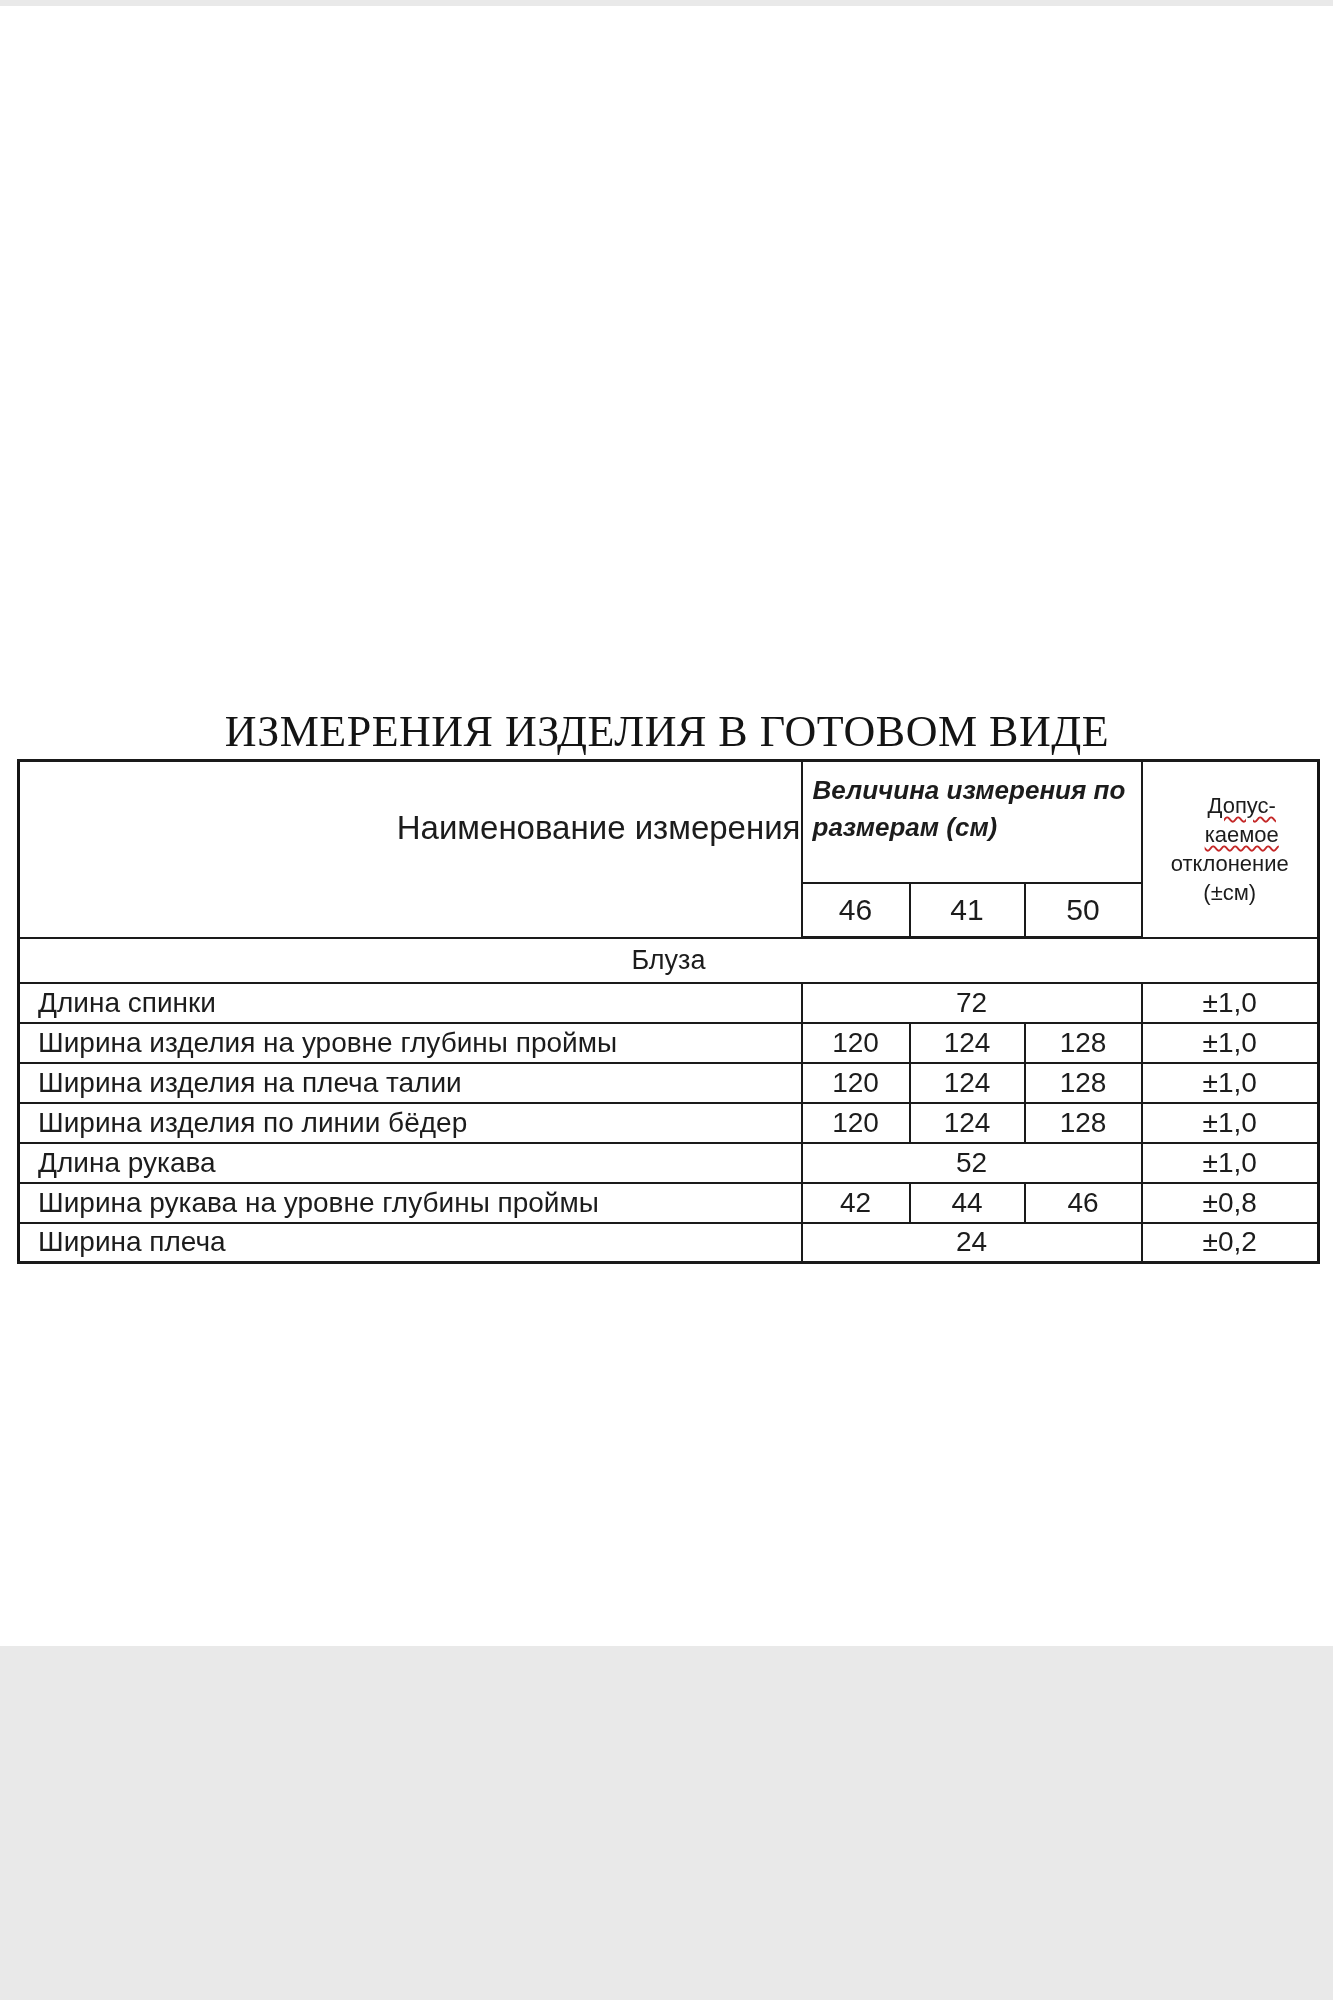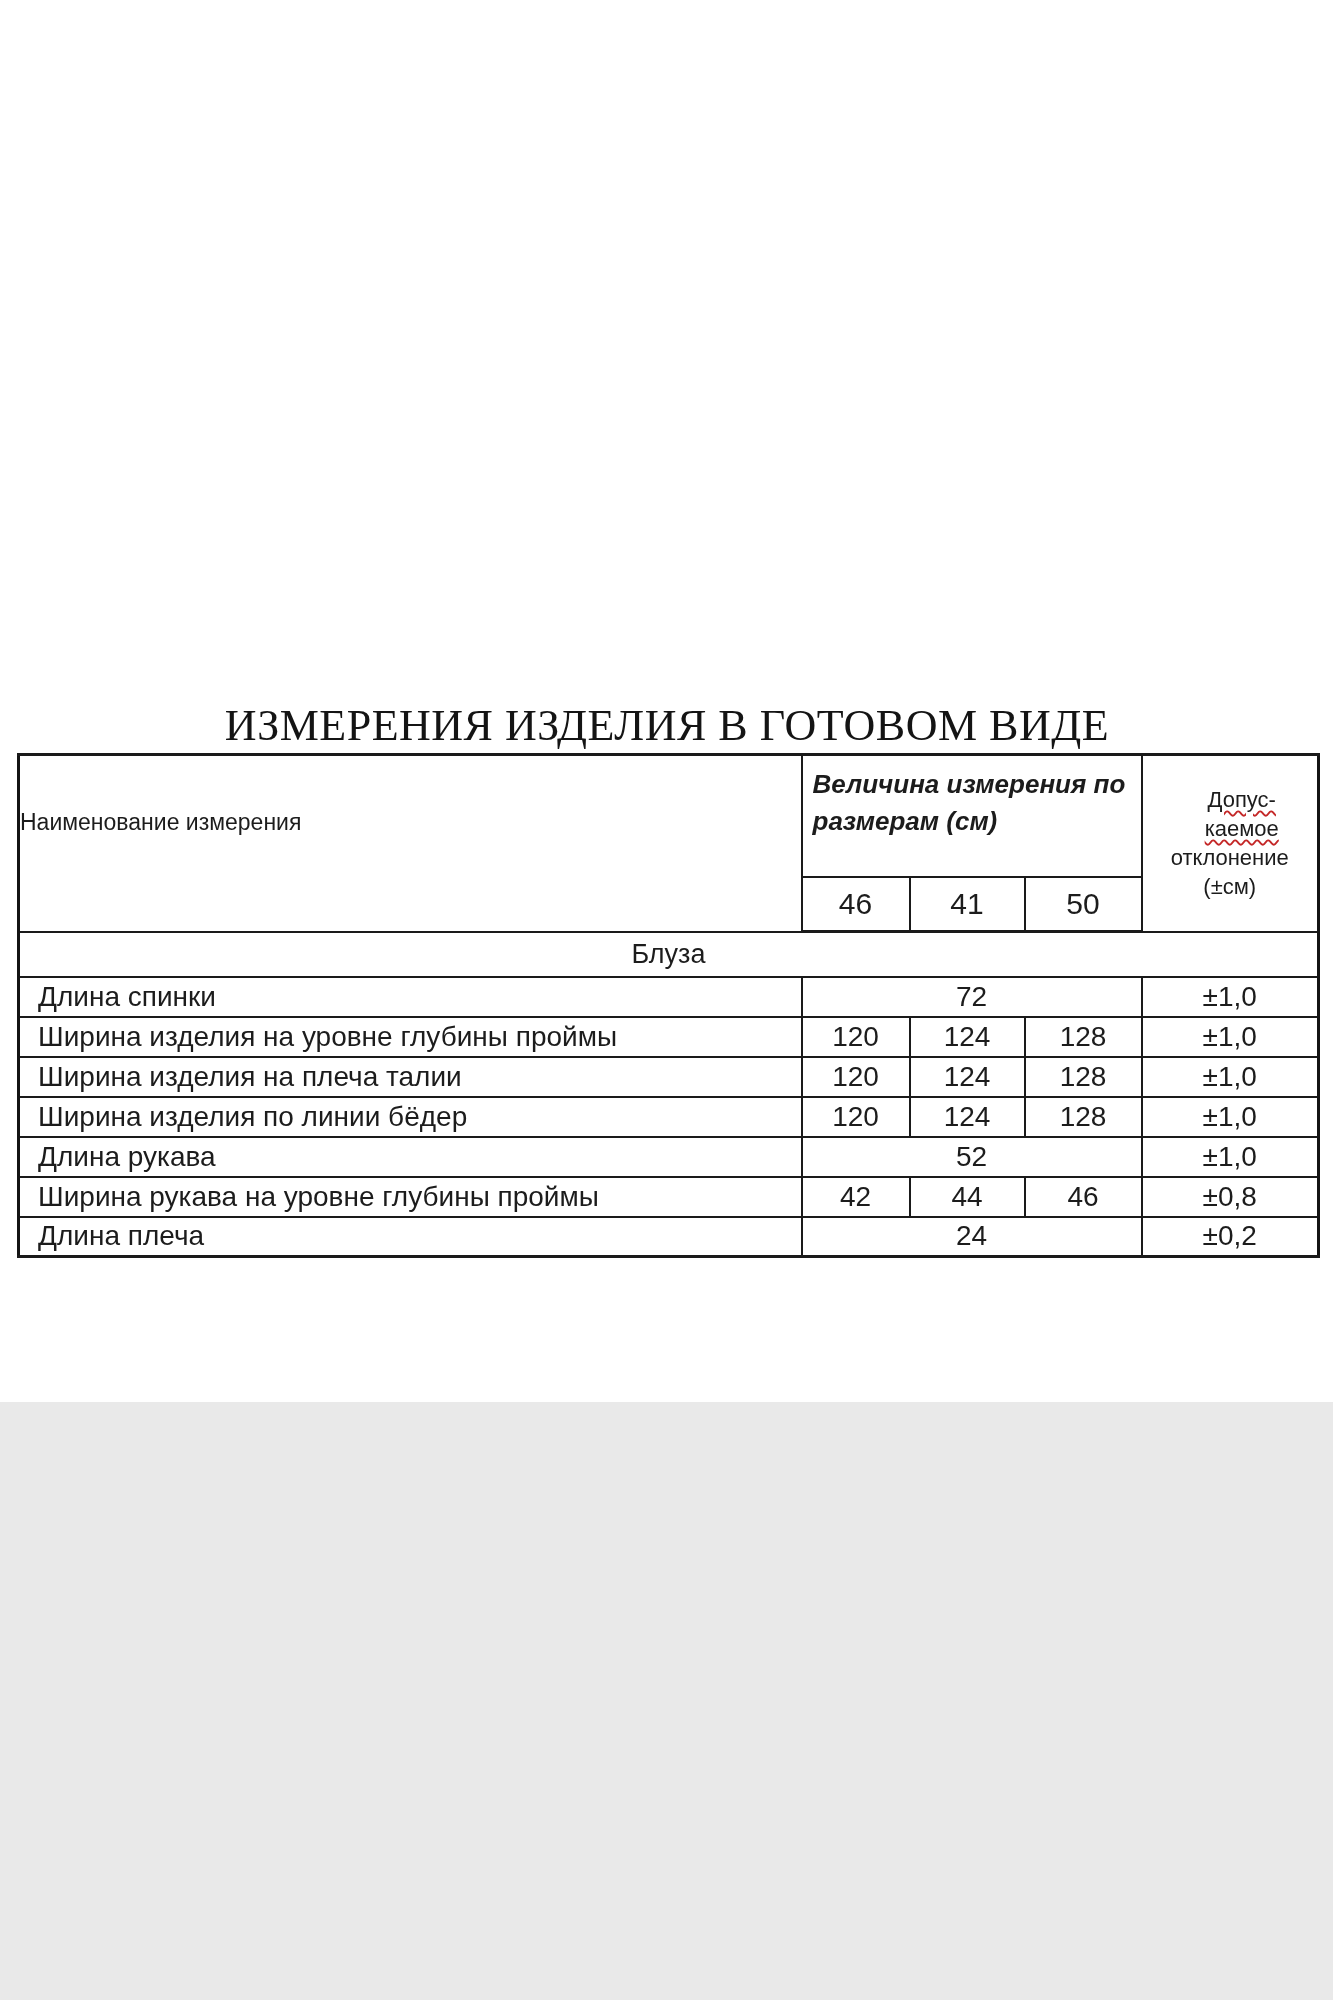--- a/index.html
+++ b/index.html
@@ -1,21 +1,21 @@
 <!DOCTYPE html>
 <html lang="ru"><head>
 <meta charset="utf-8">
 <style>
   html, body { margin: 0; padding: 0; }
   body { background: #e9e9e9; }
   .canvas {
     position: relative;
     width: 1333px;
-    height: 1402px;
-    margin: 0 auto;
+    height: 1640px;
+    margin: 6px auto;
     background: #ffffff;
     font-family: "Liberation Sans", sans-serif;
     color: #1c1c1c;
     overflow: hidden;
   }
   .doc-title {
     position: absolute;
     top: 700px;
     left: 17px;
     width: 1300px;
@@ -47,23 +47,23 @@
   .meas-table tr.header-main td { border-top-width: 3px; }
   .meas-table tr.size-header td { border-bottom-width: 3px; }
   .meas-table tr.row-last td { border-bottom-width: 3px; }
 
   tr.header-main { height: 122px; }
   tr.size-header { height: 55px; }
   tr.section-row { height: 45px; }
   tr.data-row    { height: 40px; }
 
   td.th-name {
-    text-align: left;
+    text-align: right;
     vertical-align: middle;
-    font-size: 23px;
+    font-size: 33px;
     padding-bottom: 42px;
   }
   td.th-sizes {
     vertical-align: top;
     text-align: left;
     font-style: italic;
     font-weight: bold;
     font-size: 26px;
     line-height: 37px;
     padding: 10px 14px 0 10px;
@@ -179,20 +179,20 @@
 
       <tr class="data-row">
         <td class="cell-name">Ширина рукава на уровне глубины проймы</td>
         <td class="cell-val">42</td>
         <td class="cell-val">44</td>
         <td class="cell-val">46</td>
         <td class="cell-tol">±0,8</td>
       </tr>
 
       <tr class="data-row row-last">
-        <td class="cell-name">Длина плеча</td>
+        <td class="cell-name">Ширина плеча</td>
         <td class="cell-val" colspan="3">24</td>
         <td class="cell-tol">±0,2</td>
       </tr>
     </tbody>
   </table>
 
 </div>
 
 </body></html>

